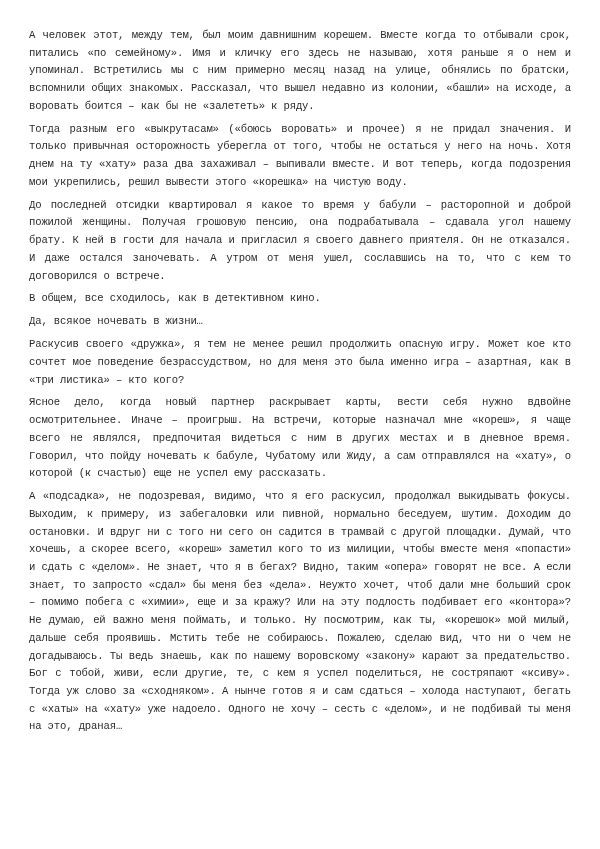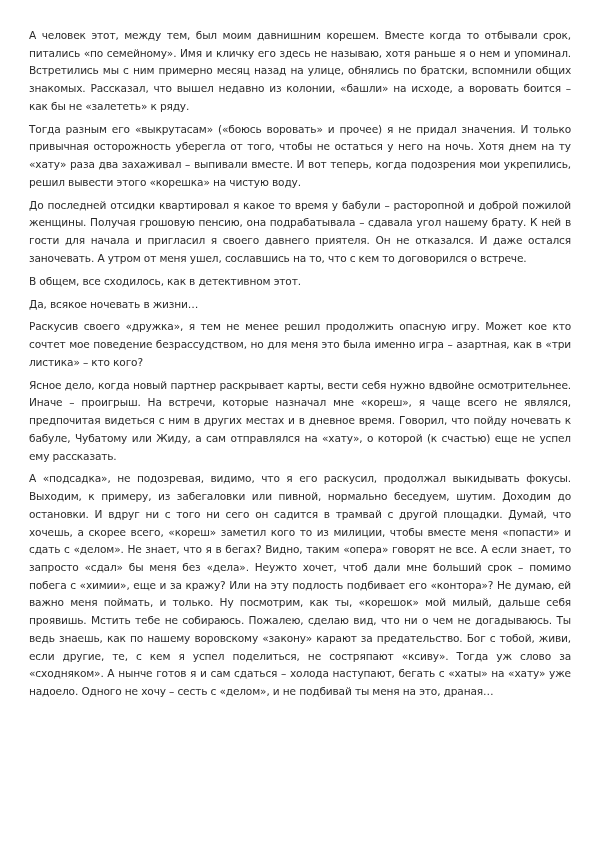--- a/index.html
+++ b/index.html
@@ -17,31 +17,32 @@
     width: 542px;
     font-family: "DejaVu Sans", "Liberation Sans", sans-serif;
     font-size: 10.6px;
     line-height: 17.7px;
     color: #2a2a2a;
     letter-spacing: -0.15px;
   }
   .text-body p {
     margin: 0 0 5.2px 0;
     text-align: justify;
+    font-family: Liberation Mono, monospace;
   }
   .text-body p.left { text-align: left; }
 </style>
 </head>
 <body>
 
 <div class="page">
   <div class="text-body">
     <p>А человек этот, между тем, был моим давнишним корешем. Вместе когда то отбывали срок, питались «по семейному». Имя и кличку его здесь не называю, хотя раньше я о нем и упоминал. Встретились мы с ним примерно месяц назад на улице, обнялись по братски, вспомнили общих знакомых. Рассказал, что вышел недавно из колонии, «башли» на исходе, а воровать боится – как бы не «залететь» к ряду.</p>
     <p>Тогда разным его «выкрутасам» («боюсь воровать» и прочее) я не придал значения. И только привычная осторожность уберегла от того, чтобы не остаться у него на ночь. Хотя днем на ту «хату» раза два захаживал – выпивали вместе. И вот теперь, когда подозрения мои укрепились, решил вывести этого «корешка» на чистую воду.</p>
     <p>До последней отсидки квартировал я какое то время у бабули – расторопной и доброй пожилой женщины. Получая грошовую пенсию, она подрабатывала – сдавала угол нашему брату. К ней в гости для начала и пригласил я своего давнего приятеля. Он не отказался. И даже остался заночевать. А утром от меня ушел, сославшись на то, что с кем то договорился о встрече.</p>
-    <p class="left">В общем, все сходилось, как в детективном этот.</p>
+    <p class="left">В общем, все сходилось, как в детективном кино.</p>
     <p class="left">Да, всякое ночевать в жизни…</p>
     <p>Раскусив своего «дружка», я тем не менее решил продолжить опасную игру. Может кое кто сочтет мое поведение безрассудством, но для меня это была именно игра – азартная, как в «три листика» – кто кого?</p>
     <p>Ясное дело, когда новый партнер раскрывает карты, вести себя нужно вдвойне осмотрительнее. Иначе – проигрыш. На встречи, которые назначал мне «кореш», я чаще всего не являлся, предпочитая видеться с ним в других местах и в дневное время. Говорил, что пойду ночевать к бабуле, Чубатому или Жиду, а сам отправлялся на «хату», о которой (к счастью) еще не успел ему рассказать.</p>
     <p>А «подсадка», не подозревая, видимо, что я его раскусил, продолжал выкидывать фокусы. Выходим, к примеру, из забегаловки или пивной, нормально беседуем, шутим. Доходим до остановки. И вдруг ни с того ни сего он садится в трамвай с другой площадки. Думай, что хочешь, а скорее всего, «кореш» заметил кого то из милиции, чтобы вместе меня «попасти» и сдать с «делом». Не знает, что я в бегах? Видно, таким «опера» говорят не все. А если знает, то запросто «сдал» бы меня без «дела». Неужто хочет, чтоб дали мне больший срок – помимо побега с «химии», еще и за кражу? Или на эту подлость подбивает его «контора»? Не думаю, ей важно меня поймать, и только. Ну посмотрим, как ты, «корешок» мой милый, дальше себя проявишь. Мстить тебе не собираюсь. Пожалею, сделаю вид, что ни о чем не догадываюсь. Ты ведь знаешь, как по нашему воровскому «закону» карают за предательство. Бог с тобой, живи, если другие, те, с кем я успел поделиться, не состряпают «ксиву». Тогда уж слово за «сходняком». А нынче готов я и сам сдаться – холода наступают, бегать с «хаты» на «хату» уже надоело. Одного не хочу – сесть с «делом», и не подбивай ты меня на это, драная…</p>
 
   </div>
 </div>
 
 </body></html>

